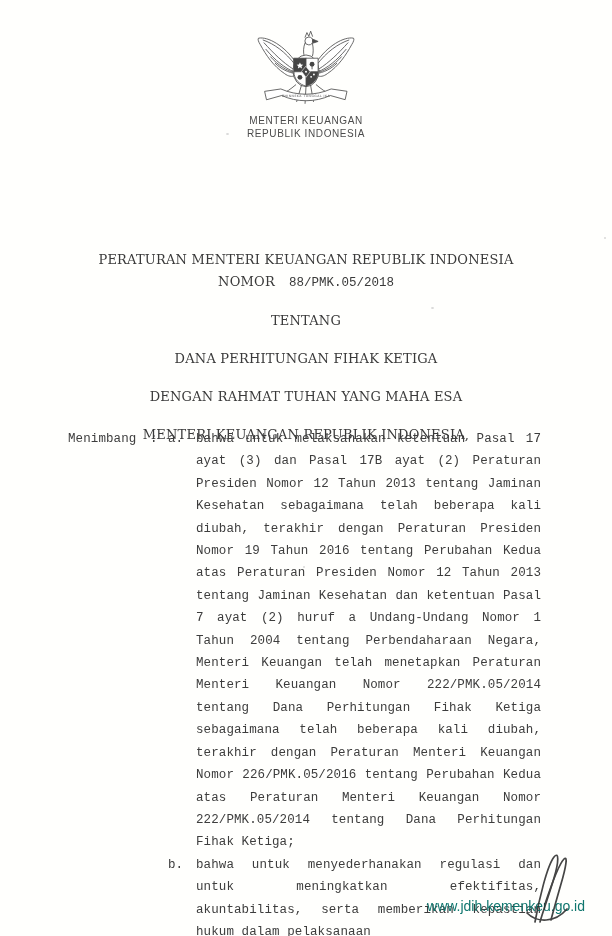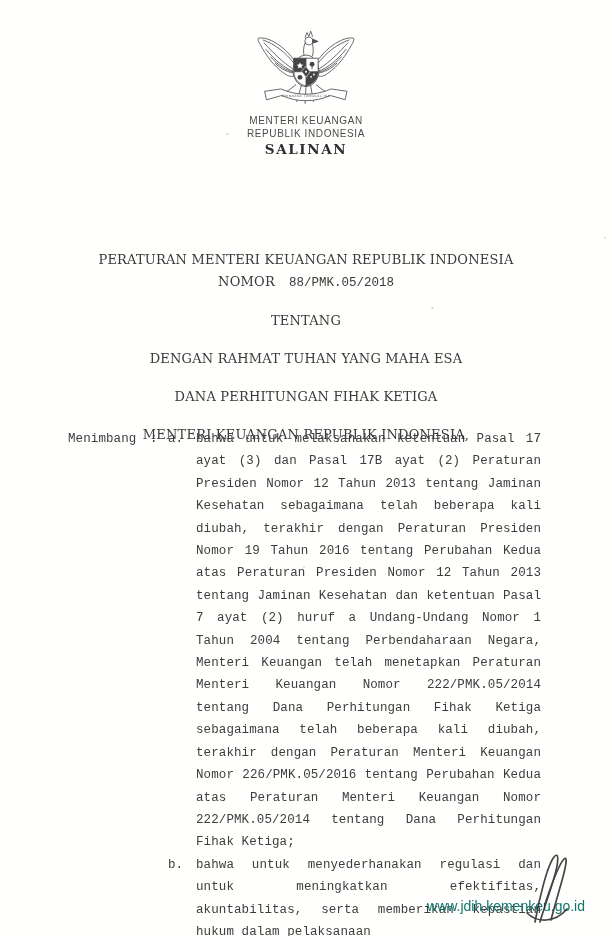--- a/index.html
+++ b/index.html
@@ -113,32 +113,31 @@
         <circle cx="73.5" cy="51" r="1" fill="#fff" stroke="none"></circle>
         <polygon points="65,42.5 69.5,48 65,54 60.5,48" fill="#454545" stroke="#fff" stroke-width="0.6"></polygon>
         <circle cx="65" cy="48" r="1.1" fill="#fff" stroke="none"></circle>
 
         <path d="M21,69 L38,66.5 C55,74 75,74 92,66.5 L109,69 L107,78 L91,73.5 C75,81 55,81 39,73.5 L23,78 Z" fill="#fff"></path>
       </g>
       <text x="65" y="75.5" text-anchor="middle" font-size="3.4" letter-spacing="0.5" fill="#555" font-family="DejaVu Sans, sans-serif">BHINNEKA TUNGGAL IKA</text>
     </svg>
     <div class="ministry">MENTERI KEUANGAN</div>
     <div class="ministry" style="margin-top:0">REPUBLIK INDONESIA</div>
-    <div class="salinan">SALINAN</div>
   </div>
 
   <div class="titleblock">
     <div class="line">PERATURAN MENTERI KEUANGAN REPUBLIK INDONESIA</div>
     <div class="nomor-line">
       <span>NOMOR</span>
       <span class="mono">88/PMK.05/2018</span>
     </div>
     <div class="line">TENTANG</div>
+    <div class="line">DANA PERHITUNGAN FIHAK KETIGA</div>
     <div class="line gap-rahmat">DENGAN RAHMAT TUHAN YANG MAHA ESA</div>
-    <div class="line">DANA PERHITUNGAN FIHAK KETIGA</div>
     <div class="line gap-authority">MENTERI KEUANGAN REPUBLIK INDONESIA,</div>
   </div>
 
   <div class="consider">
     <div class="label">Menimbang</div>
     <div class="colon">:</div>
     <div class="items">
       <div class="item">
         <div class="marker">a.</div>
         <div class="text">bahwa untuk melaksanakan ketentuan Pasal 17 ayat (3) dan Pasal 17B ayat (2) Peraturan Presiden Nomor 12 Tahun 2013 tentang Jaminan Kesehatan sebagaimana telah beberapa kali diubah, terakhir dengan Peraturan Presiden Nomor 19 Tahun 2016 tentang Perubahan Kedua atas Peraturan Presiden Nomor 12 Tahun 2013 tentang Jaminan Kesehatan dan ketentuan Pasal 7 ayat (2) huruf a Undang-Undang Nomor 1 Tahun 2004 tentang Perbendaharaan Negara, Menteri Keuangan telah menetapkan Peraturan Menteri Keuangan Nomor 222/PMK.05/2014 tentang Dana Perhitungan Fihak Ketiga sebagaimana telah beberapa kali diubah, terakhir dengan Peraturan Menteri Keuangan Nomor 226/PMK.05/2016 tentang Perubahan Kedua atas Peraturan Menteri Keuangan Nomor 222/PMK.05/2014 tentang Dana Perhitungan Fihak Ketiga;</div>

